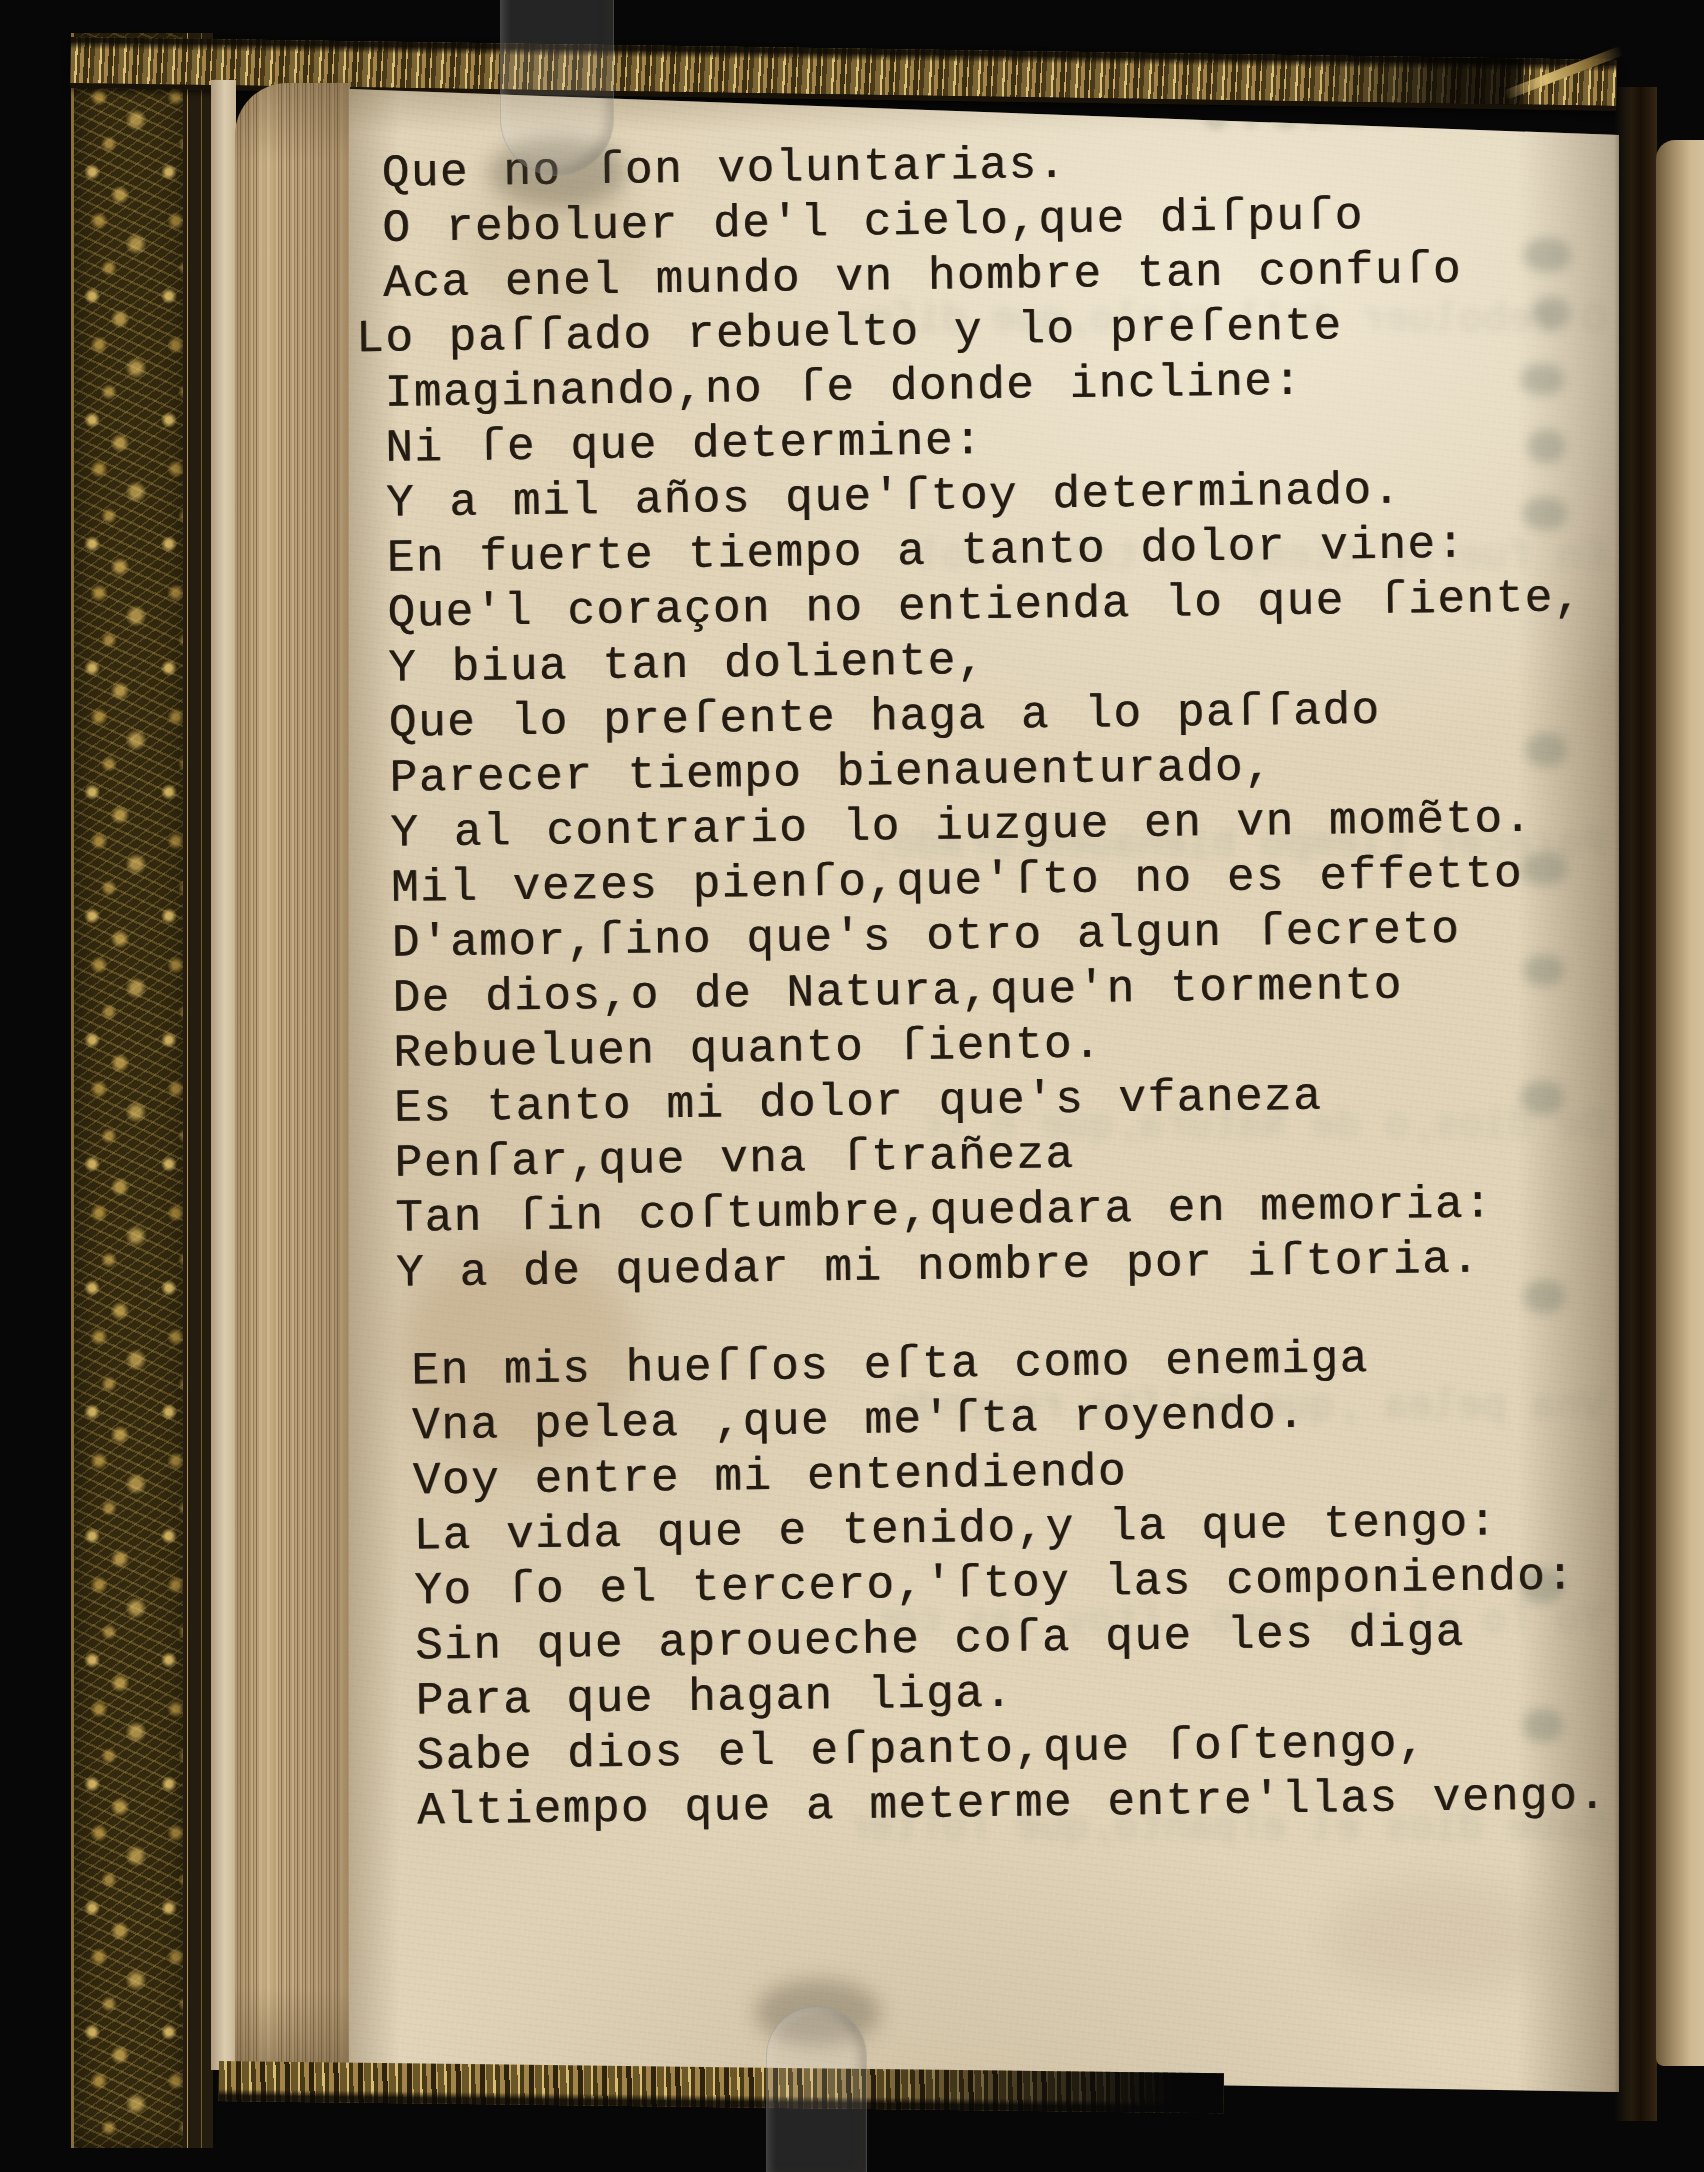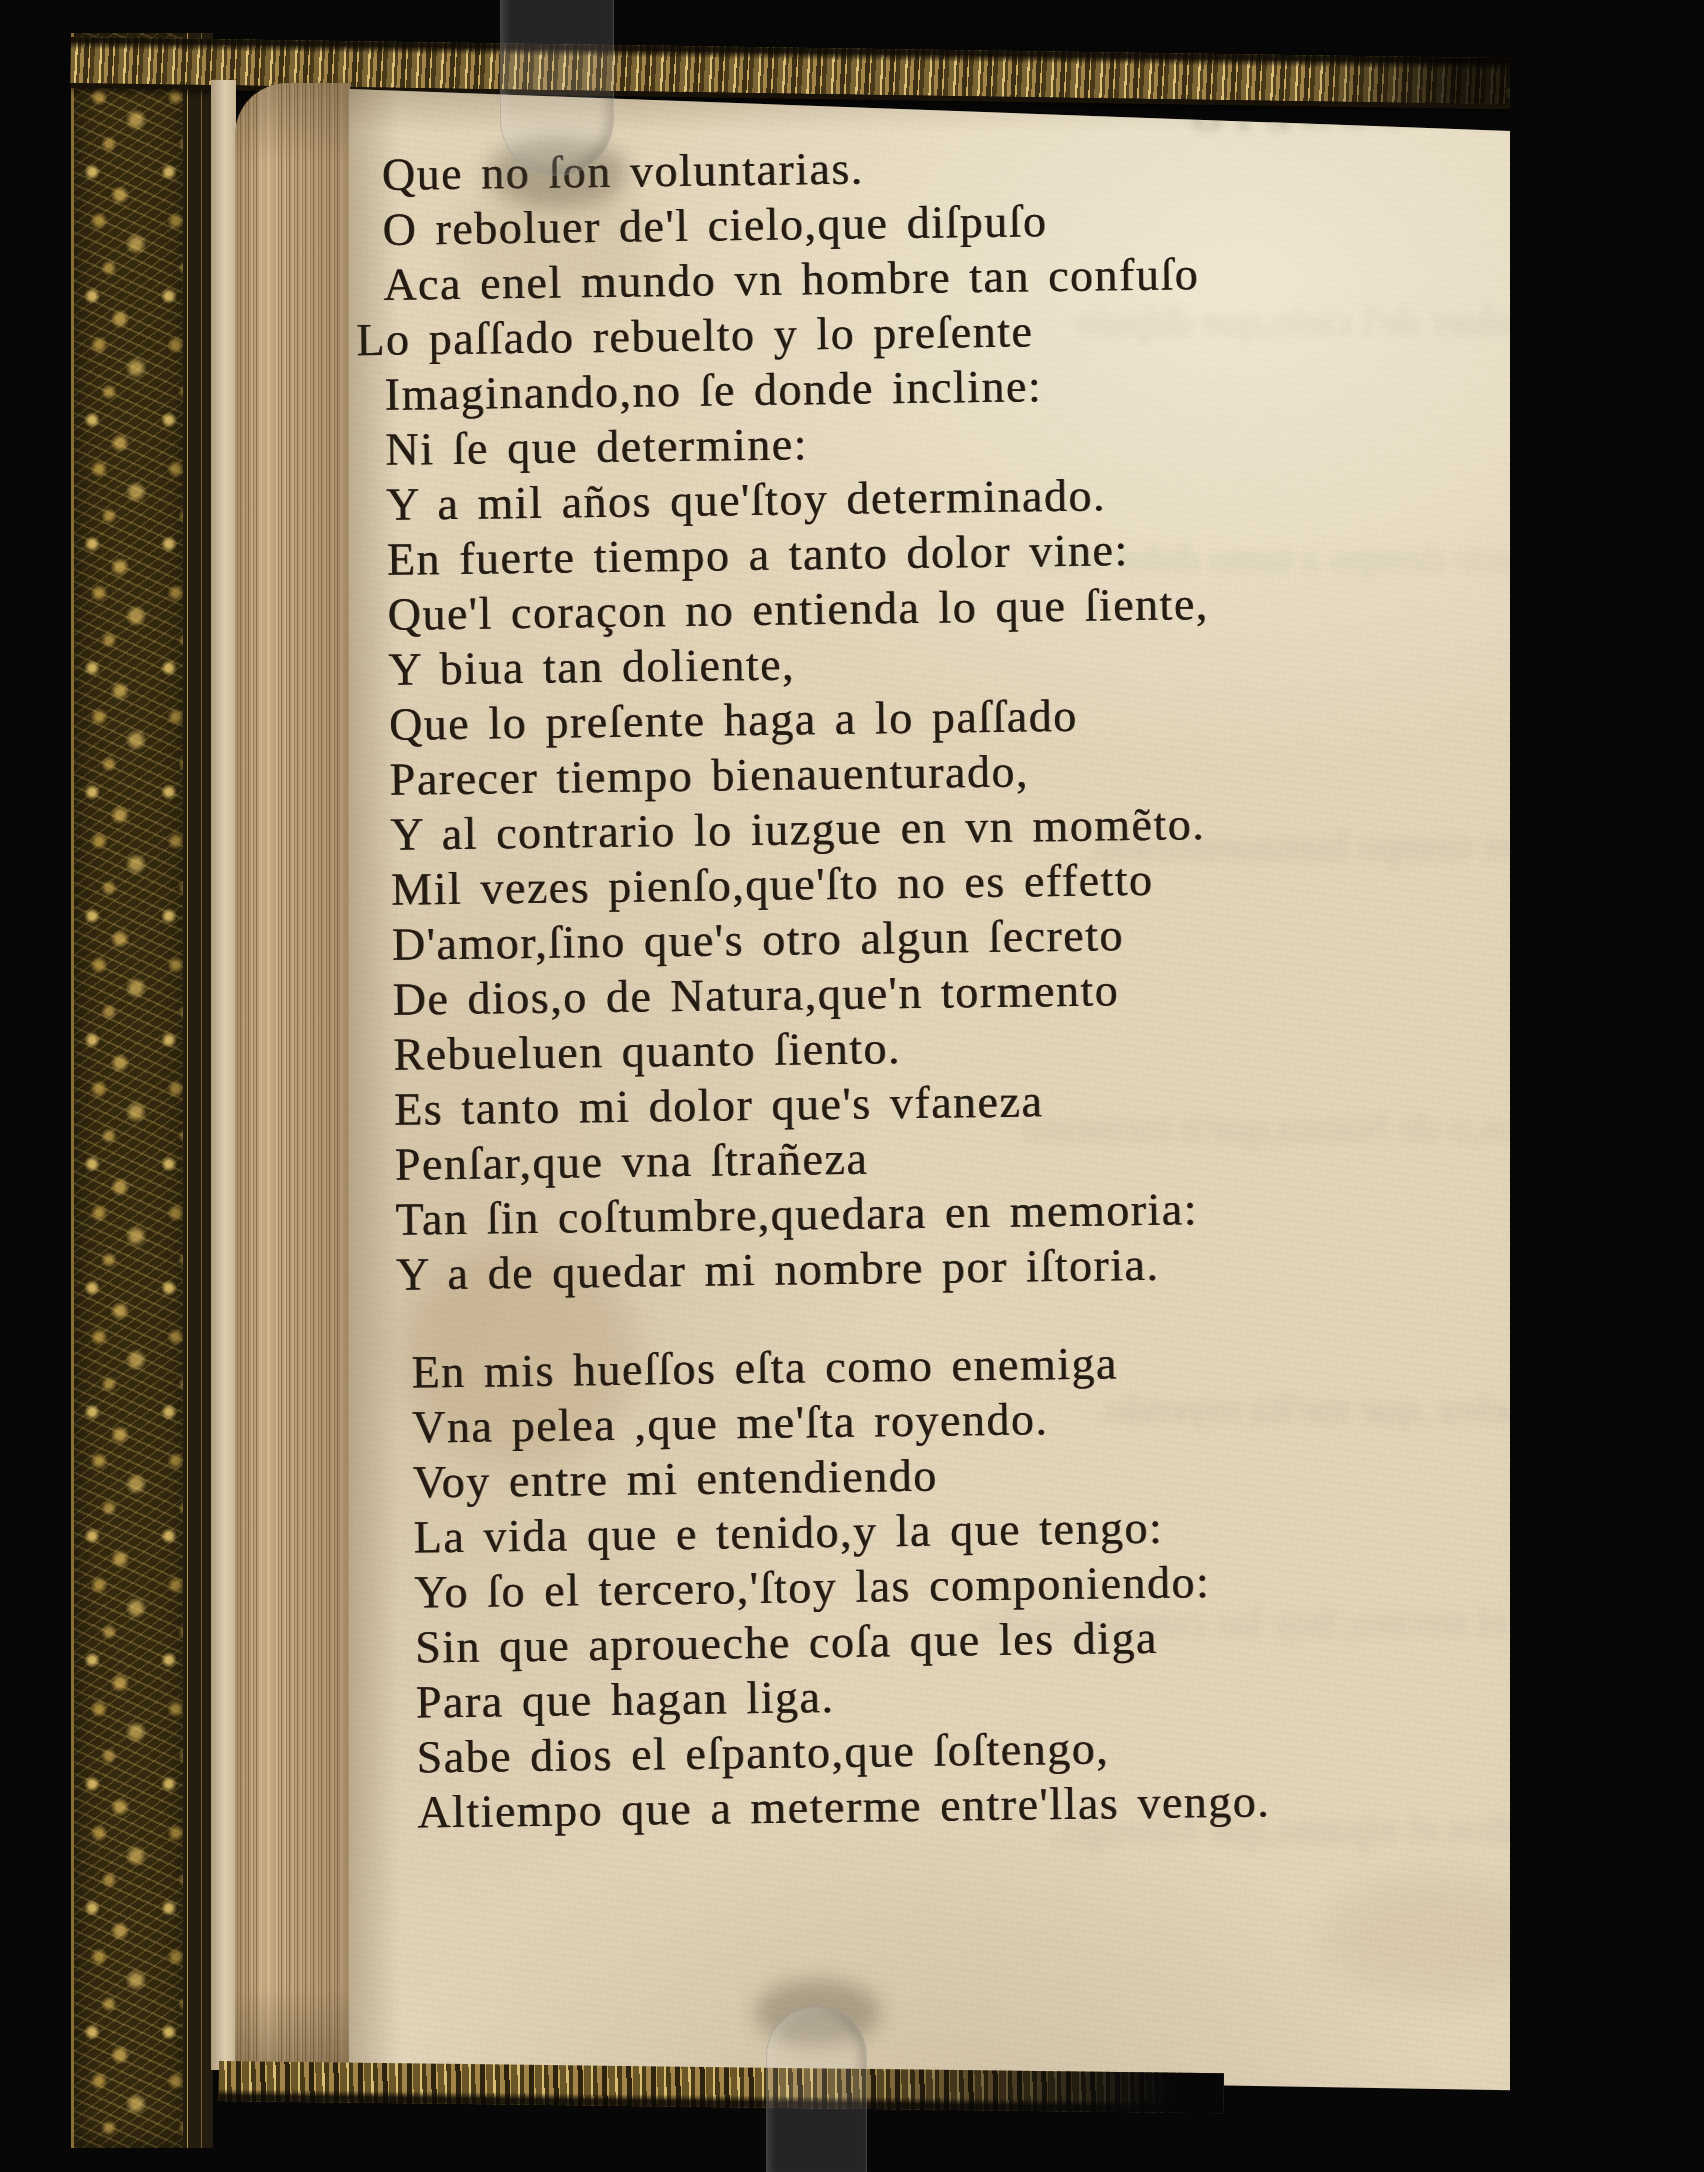--- a/index.html
+++ b/index.html
@@ -1,18 +1,18 @@
 <!DOCTYPE html>
 <html style="font-size:12px"><head>
 <meta charset="utf-8">
 <style>
   html,body{margin:0;padding:0;background:#070707;}
   #stage{
-    position:relative;width:1510px;height:2172px;overflow:hidden;
-    background:#070707;font-family:Liberation Serif, serif;
+    position:relative;width:1704px;height:2172px;overflow:hidden;
+    background:#070707;font-family:Liberation Mono, monospace;
   }
   
   .board{position:absolute;left:71px;top:33px;width:142px;height:2115px;}
   .board-ornament{
     position:absolute;left:0;top:0;width:112px;height:100%;
     background-color:#33290f;
     border-left:3.7px solid #8a6f35;
     background-image:
       radial-gradient(circle at 18px 15px, rgba(233,199,109,.9) 3px, rgba(233,199,109,0) 8.1px),
       radial-gradient(circle at 46px 38px, rgba(214,178,88,.75) 3.7px, rgba(214,178,88,0) 9.6px),

